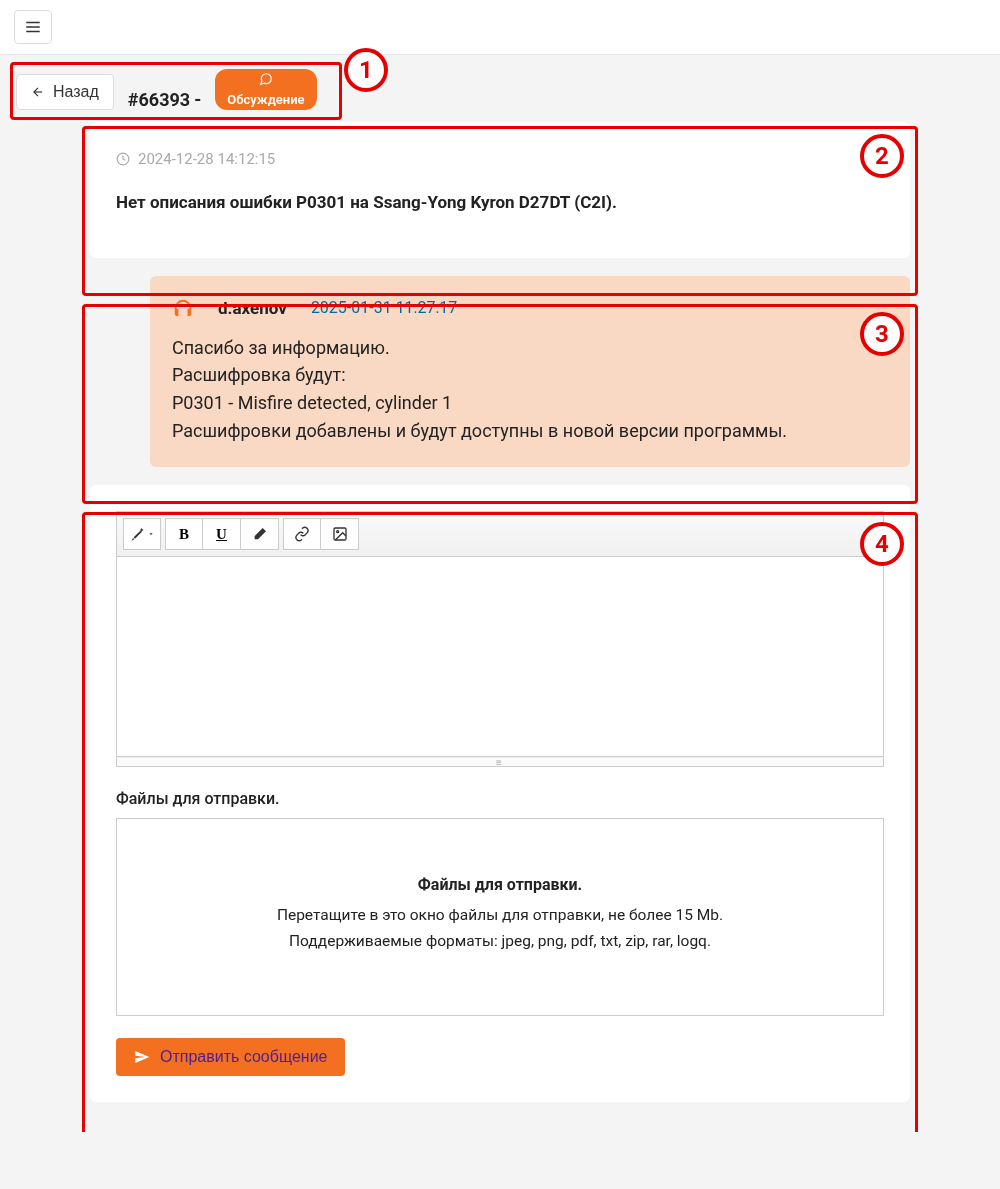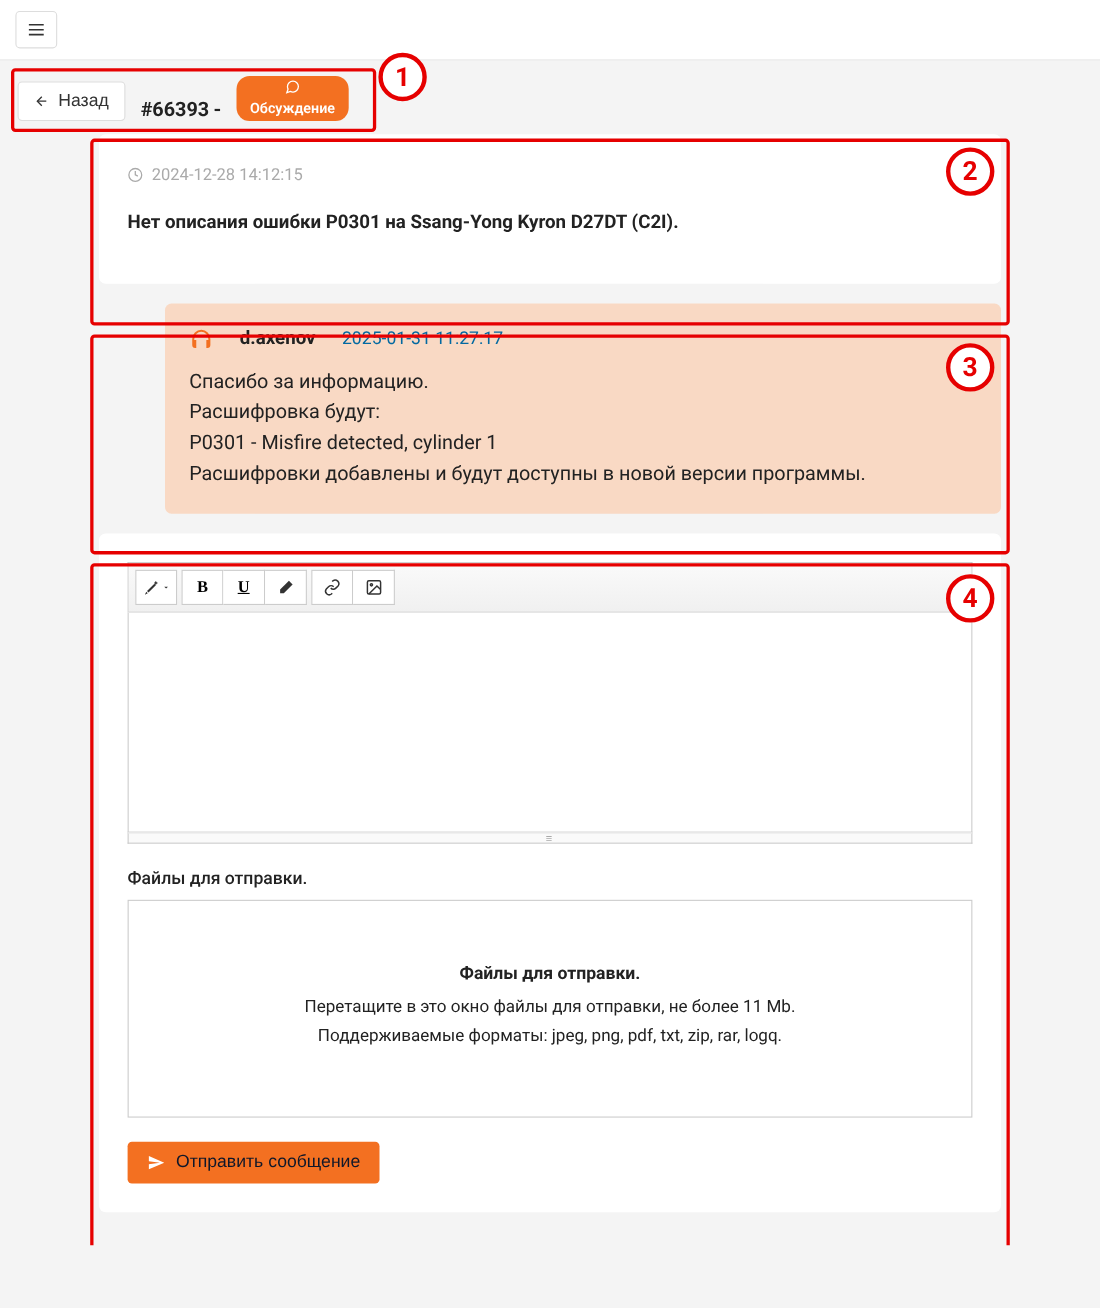--- a/index.html
+++ b/index.html
@@ -34,21 +34,21 @@
 .ed-group { display: flex; gap: 0; }
 .ed-btn { width: 38px; height: 32px; border: 1px solid #ccc; background: #fff; display: inline-flex; align-items: center; justify-content: center; cursor: pointer; font-size: 15px; }
 .ed-group .ed-btn + .ed-btn { border-left: none; }
 .ed-btn svg { width: 16px; height: 16px; }
 .ed-area { border: 1px solid #ccc; border-top: none; min-height: 200px; background: #fff; }
 .ed-resize { height: 10px; border: 1px solid #ccc; border-top: 1px solid #eee; background: #fafafa; display:flex; align-items:center; justify-content:center; color:#aaa; font-size:10px; letter-spacing:2px; }
 .files-label { font-size: 16px; font-weight: 500; color: #222; margin: 22px 0 10px 0; }
 .dropzone { border: 1px solid #ccc; padding: 56px 20px 60px 20px; text-align: center; }
 .dropzone .dz-title { font-weight: 700; font-size: 16px; color: #222; margin-bottom: 8px; }
 .dropzone .dz-line { font-size: 15.5px; color: #222; line-height: 1.7; }
-.send-btn { display: inline-flex; align-items: center; gap: 10px; background: #f37021; color: #0f172a; border: none; border-radius: 4px; padding: 10px 18px; font-size: 16px; cursor: pointer; margin-top: 22px; }
+.send-btn { display: inline-flex; align-items: center; gap: 10px; background: #f37021; color: #4c1d95; border: none; border-radius: 4px; padding: 10px 18px; font-size: 16px; cursor: pointer; margin-top: 22px; }
 .send-btn svg { width: 16px; height: 16px; }
 </style>
 </head>
 <body>
 
 <div class="container">
 
   <div class="topbar">
     <button class="hamburger">
       <svg viewBox="0 0 24 24" fill="none" stroke="#333" stroke-width="2">
@@ -165,21 +165,21 @@
           </button>
         </div>
       </div>
     </div>
     <div class="ed-area" contenteditable="true" style=""></div>
     <div class="ed-resize">≡</div>
 
     <div class="files-label">Файлы для отправки.</div>
     <div class="dropzone">
       <div class="dz-title">Файлы для отправки.</div>
-      <div class="dz-line">Перетащите в это окно файлы для отправки, не более 11 Mb.</div>
+      <div class="dz-line">Перетащите в это окно файлы для отправки, не более 15 Mb.</div>
       <div class="dz-line">Поддерживаемые форматы: jpeg, png, pdf, txt, zip, rar, logq.</div>
     </div>
 
     <button class="send-btn">
       <svg viewBox="0 0 24 24" fill="#fff">
           <path d="M2 21l21-9L2 3v7l15 2-15 2v7z"></path>
         </svg>
       <span>Отправить сообщение</span>
     </button>
   </div>

